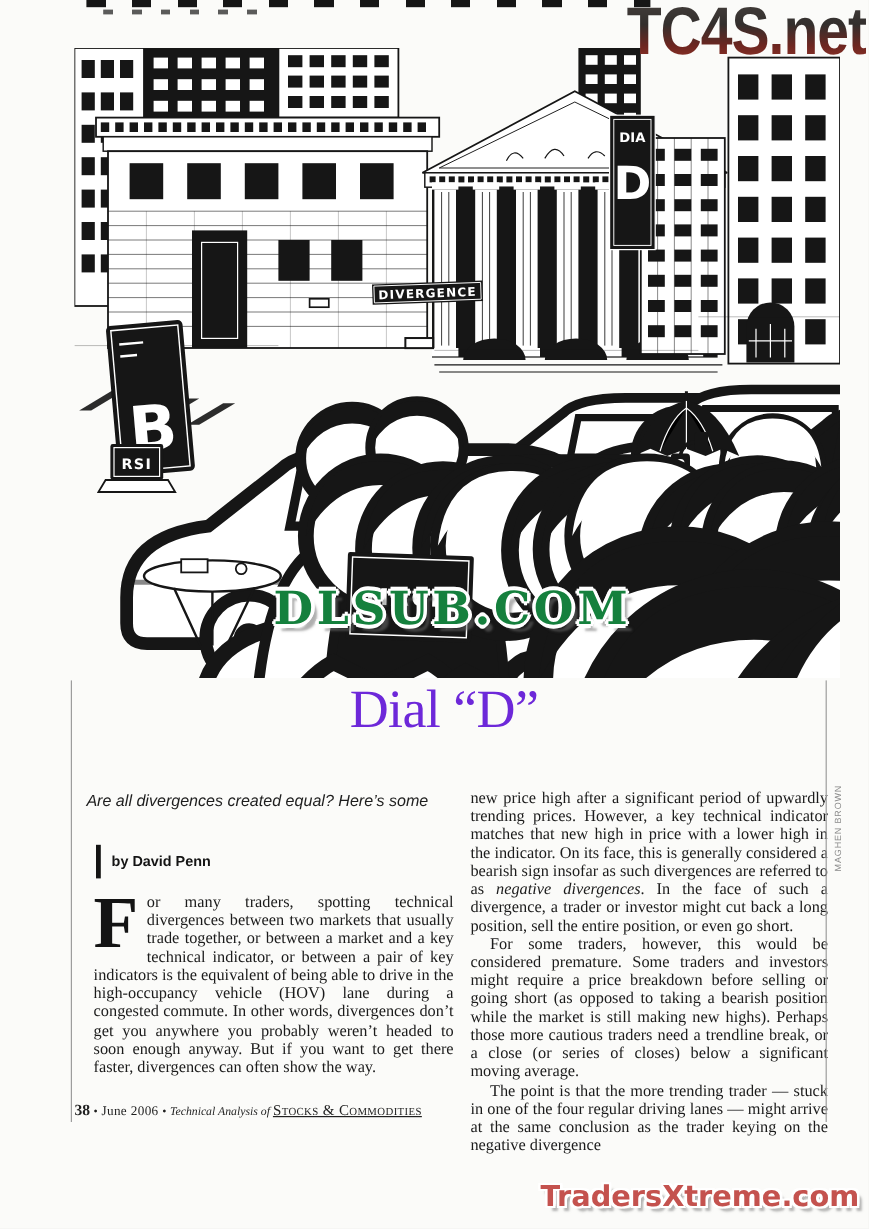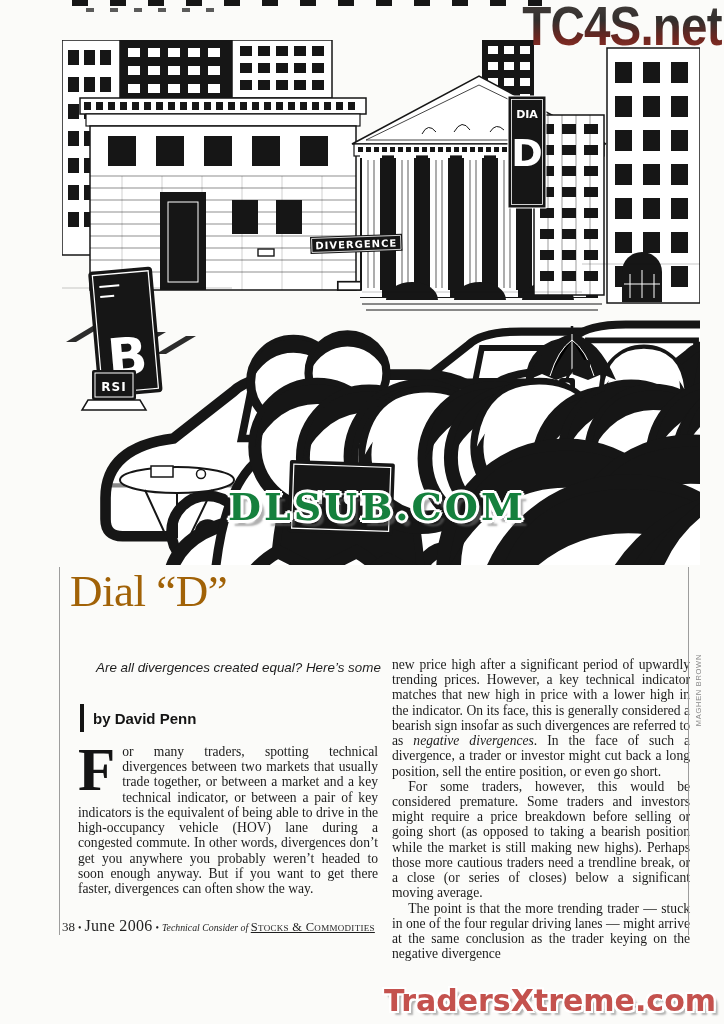--- a/index.html
+++ b/index.html
@@ -17,49 +17,49 @@
   .wm-tc4s{position:absolute;top:-7px;right:2px;font-family:"Liberation Sans",sans-serif;
     font-weight:bold;font-size:56px;letter-spacing:-1px;transform:scaleX(.85);transform-origin:100% 0;
     background:linear-gradient(180deg,#4a4441 0%,#332f2d 42%,#6e2620 70%,#a03a2e 100%);
     -webkit-background-clip:text;background-clip:text;color:transparent;-webkit-text-fill-color:transparent;}
   .wm-dlsub{position:absolute;left:228px;top:484px;width:280px;text-align:center;
     font-family:"DejaVu Serif",serif;font-weight:bold;font-size:38px;letter-spacing:3px;color:#15803d;
     text-shadow:-3px 0 0 #fff,3px 0 0 #fff,0 -3px 0 #fff,0 3px 0 #fff,
       -2px -2px 0 #fff,2px -2px 0 #fff,-2px 2px 0 #fff,2px 2px 0 #fff,
       5px 6px 2px rgba(110,110,110,.55);}
   .wm-traders{position:absolute;right:8px;top:983px;font-family:"DejaVu Sans",sans-serif;
-    font-weight:bold;font-size:30px;color:#c4524e;
+    font-weight:bold;font-size:24px;color:#c4524e;
     text-shadow:-2px 0 0 #fff,2px 0 0 #fff,0 -2px 0 #fff,0 2px 0 #fff,
       -2px -2px 0 #fff,2px -2px 0 #fff,-2px 2px 0 #fff,2px 2px 0 #fff,
       4px 4px 2px rgba(130,130,130,.6);}
 
   
-  .title{position:absolute;left:70px;top:569px;width:600px;
-    font-size:45px;line-height:1.02;letter-spacing:-.5px;color:#a16207;}
-  .standfirst{position:absolute;left:96px;top:658px;width:302px;
+  .title{position:absolute;left:70px;top:569px;width:600px;text-align:center;
+    font-size:45px;line-height:1.02;letter-spacing:-.5px;color:#6d28d9;}
+  .standfirst{position:absolute;left:72px;top:658px;width:302px;
     font-family:"Liberation Sans",sans-serif;font-style:italic;font-size:13.4px;line-height:1.42;color:#1e1e1e;}
   .byline{position:absolute;left:80px;top:704px;display:flex;align-items:center;gap:9px;
-    font-family:"Liberation Sans",sans-serif;font-weight:bold;font-size:15px;color:#141414;justify-content:flex-end;}
+    font-family:"Liberation Sans",sans-serif;font-weight:bold;font-size:12px;color:#141414;justify-content:flex-end;}
   .byline::before{content:"";display:block;width:4px;height:28px;background:#141414;}
 
   .col-left{position:absolute;left:78px;top:744px;width:300px;}
   .col-right{position:absolute;left:392px;top:657px;width:298px;}
   .body-text p{margin:0;font-size:13.6px;line-height:1.12;text-align:justify;color:#1b1b1b;}
   .body-text p.indent{text-indent:1.2em;}
   .dropcap{float:left;font-weight:bold;font-size:61px;line-height:46px;padding:3px 7px 0 0;color:#141414;}
 
   .credit{position:absolute;left:694px;top:654px;font-family:"Liberation Sans",sans-serif;
     font-size:7.5px;letter-spacing:.7px;color:#8a8a8a;writing-mode:vertical-rl;transform:rotate(180deg);}
 
   .rule-v{position:absolute;top:567px;height:368px;width:1px;background:#9d9d9d;}
   .rule-left{left:59px;} .rule-right{left:688px;}
 
   .footer{position:absolute;left:62px;top:917px;font-size:10px;color:#1f1f1f;white-space:nowrap;}
-  .footer .pg{font-weight:normal;font-size:13px;}
-  .footer .sm{font-size:16px;letter-spacing:.3px;}
+  .footer .pg{font-weight:bold;font-size:13px;}
+  .footer .sm{font-size:11px;letter-spacing:.3px;}
   .footer .it{font-style:italic;font-size:9.8px;}
   .footer .sc{font-variant:small-caps;font-size:12.5px;letter-spacing:.3px;text-decoration:underline;}
   .footer .dot{font-size:10px;padding:0 3px;}
 </style>
 </head>
 <body>
 
 <div id="page">
 
   <div class="top-marks"></div>
@@ -509,16 +509,16 @@
     <p class="indent"><span>For some traders, however, this would be considered premature. Some traders and investors might require a price breakdown before selling or going short (as opposed to taking a bearish position while the market is still making new highs). Perhaps those more cautious traders need a trendline break, or a close (or series of closes) below a significant moving average.</span></p>
     <p class="indent"><span>The point is that the more trending trader — stuck in one of the four regular driving lanes — might arrive at the same conclusion as the trader keying on the negative divergence</span></p>
   </div>
 
   <div class="credit">MAGHEN BROWN</div>
 
   <div class="rule-v rule-left"></div>
   <div class="rule-v rule-right"></div>
 
   <div class="footer">
-    <span class="pg">38</span><span class="dot">•</span><span class="sm">June 2006</span><span class="dot">•</span><span class="it">Technical Consider of</span>&nbsp;<span class="sc">Stocks &amp; Commodities</span>
+    <span class="pg">38</span><span class="dot">•</span><span class="sm">June 2006</span><span class="dot">•</span><span class="it">Technical Analysis of</span>&nbsp;<span class="sc">Stocks &amp; Commodities</span>
   </div>
 
 </div>
 
 </body></html>

